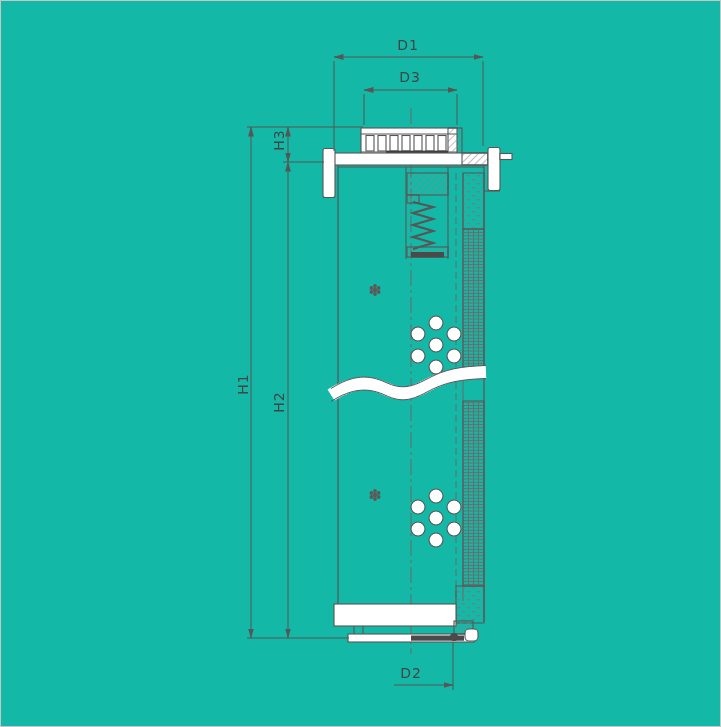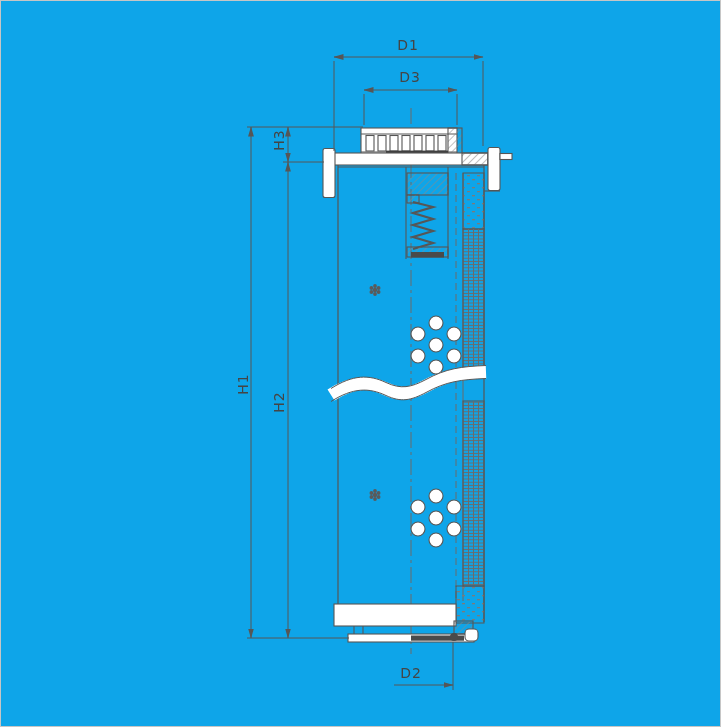--- a/index.html
+++ b/index.html
@@ -1,20 +1,20 @@
 <!DOCTYPE html>
 <html><head>
 <meta charset="utf-8">
 <style>
   html,body{margin:0;padding:0;background:#fff;}
   .page{
     position:relative;
     width:719px;height:725px;
     border:1px solid #c6c6c6;
-    background:#0ea5e9;
+    background:#14b8a6;
     font-family:"DejaVu Sans", sans-serif;
     overflow:hidden;
   }
   svg{display:block;}
   text.dim{
     font-family:"DejaVu Sans", sans-serif;
     font-size:14px;
     letter-spacing:1px;
     fill:#454545;
   }

